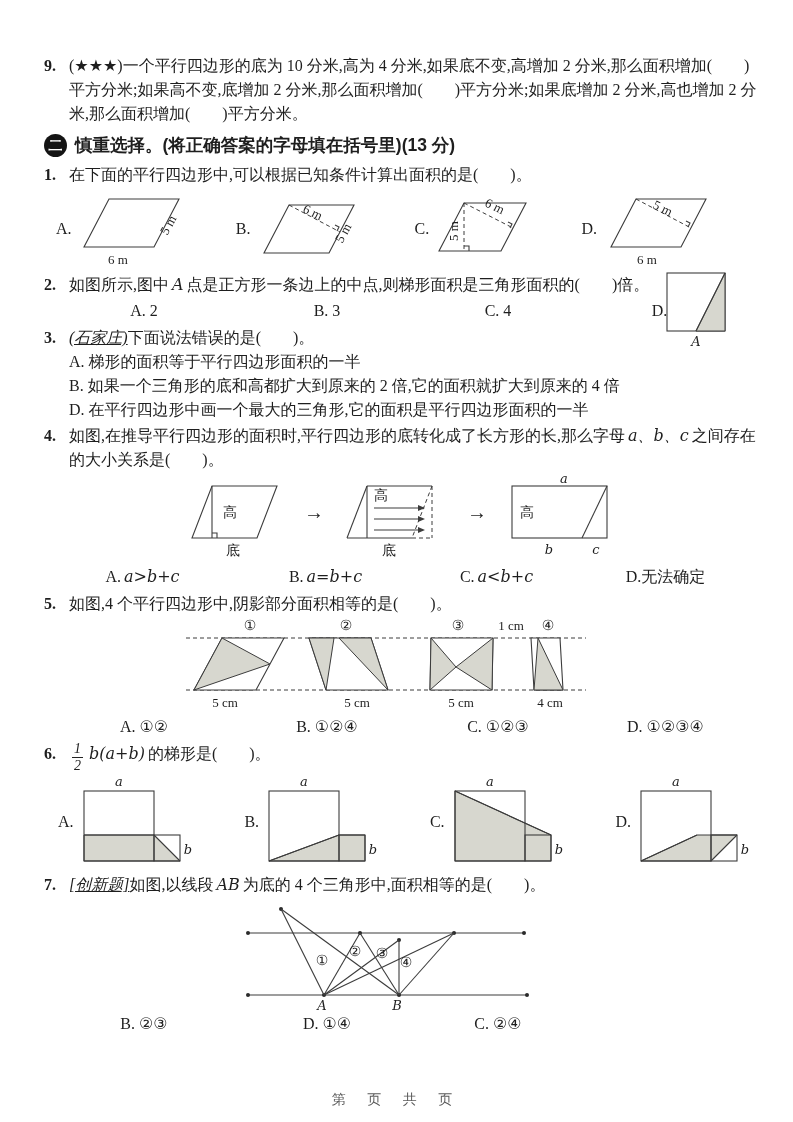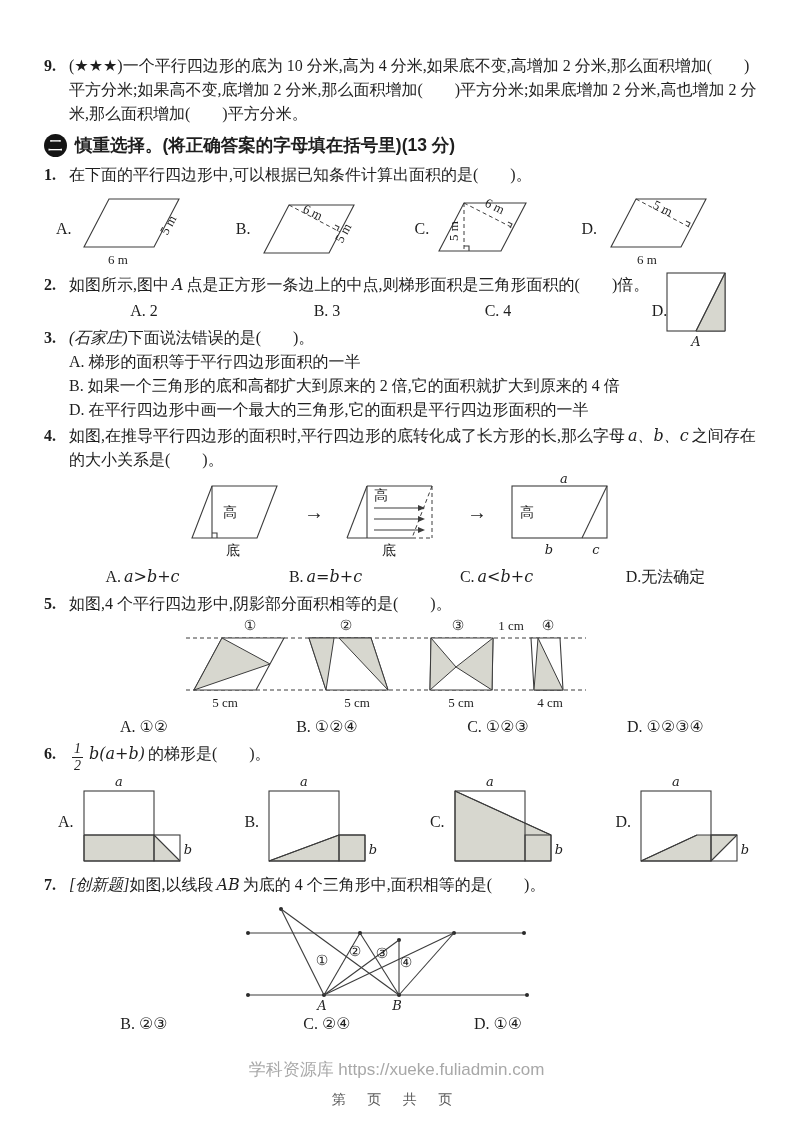--- a/index.html
+++ b/index.html
@@ -5,21 +5,21 @@
   html,body{margin:0;padding:0;}
   body{
     width:793px;height:1122px;background:#ffffff;color:#1e1e1e;
     font-family:"Liberation Serif","DejaVu Serif","DejaVu Sans",serif;
     font-size:16px;line-height:1.5;overflow:hidden;
   }
   .page{position:relative;box-sizing:border-box;width:793px;height:1122px;padding:54px 36px 0 44px;}
   .q{display:flex;margin-bottom:2px;}
   .qnum{flex:none;width:25px;font-weight:700;}
   .qtext{flex:1;}
-  .src{font-style:italic;}
+  .src{font-style:italic;text-decoration:underline;}
   .it{font-style:italic;font-family:"DejaVu Serif","Liberation Serif",serif;padding:0 3px;}
   .section-header{display:flex;align-items:center;margin:6px 0 5px 0;
     font-family:"Liberation Sans","DejaVu Sans",sans-serif;font-weight:700;font-size:17.5px;}
   .badge{flex:none;display:flex;align-items:center;justify-content:center;width:23px;height:23px;
     border-radius:50%;background:#141414;color:#fff;font-size:14px;margin-right:8px;}
   .figrow{display:flex;align-items:center;margin:2px 0 4px 12px;}
   .figcell{display:flex;align-items:center;}
   .optlabel{font-size:16px;margin-right:2px;}
   .opts{display:grid;grid-template-columns:176px 190px 152px 1fr;margin:1px 0 3px 12px;text-align:center;}
   .opts span{white-space:nowrap;}
@@ -302,22 +302,21 @@
     <line class="sline" x1="165" y1="96" x2="220" y2="34"></line>
     <text class="tag" x="88" y="66" text-anchor="middle">①</text>
     <text class="tag" x="121" y="57" text-anchor="middle">②</text>
     <text class="tag" x="148" y="59" text-anchor="middle">③</text>
     <text class="tag" x="172" y="68" text-anchor="middle">④</text>
     <text class="mit" x="88" y="111" text-anchor="middle">A</text>
     <text class="mit" x="163" y="111" text-anchor="middle">B</text>
   </svg>
   <div class="opts">
     <span>B. ②③</span>
+    <span>D. ①④</span>
     <span>C. ②④</span>
-    <span>D. ①④</span>
   </div>
 
   <div class="footer">
-    <div class="site">学科资源库 https://xueke.fuliadmin.com</div>
     <div class="pageno">第 页 共 页</div>
   </div>
 
 </div>
 
 </body></html>

